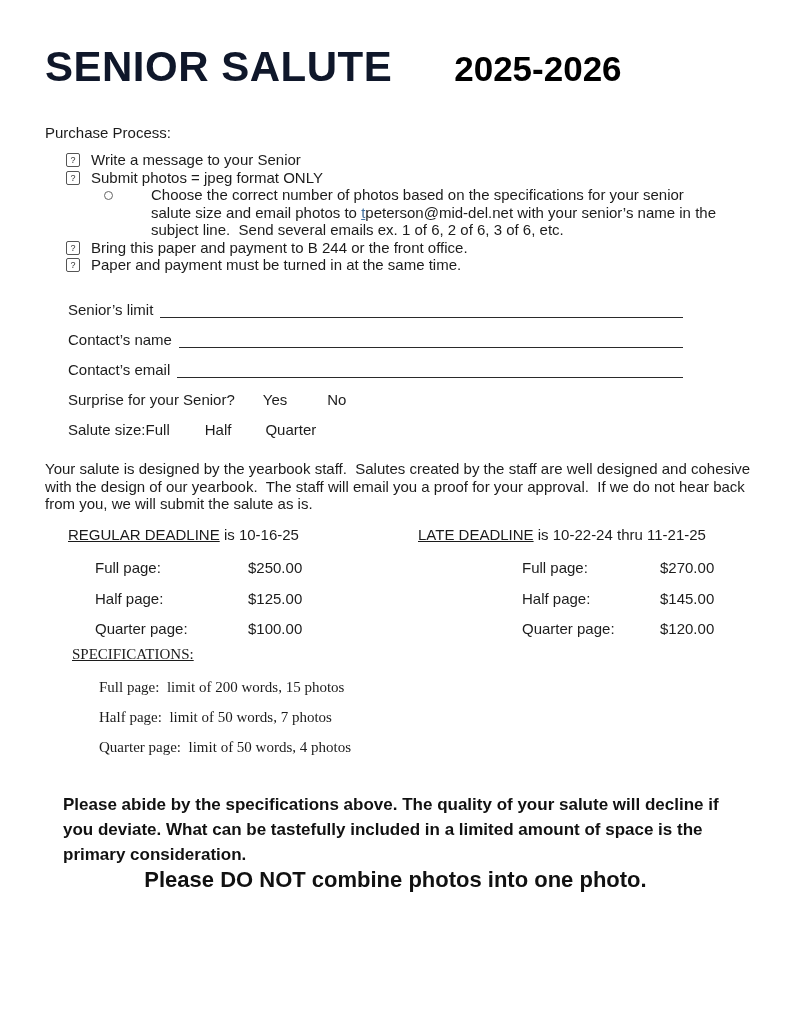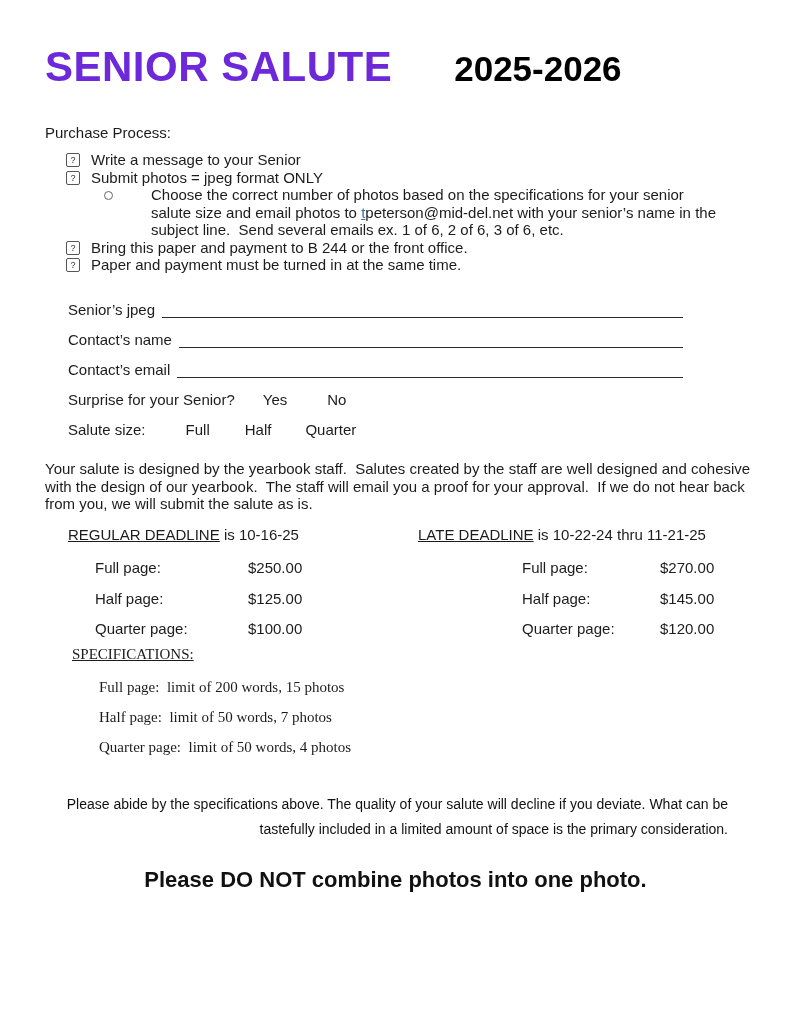--- a/index.html
+++ b/index.html
@@ -21,21 +21,21 @@
     position: absolute;
     top: 46px; left: 45px;
     display: flex;
     align-items: baseline;
     gap: 62px;
   }
   .title-main {
     font-size: 42px;
     font-weight: bold;
     letter-spacing: 0.5px;
-    color: #6d28d9;
+    color: #0f172a;
     line-height: 1;
   }
   .title-year {
     font-size: 35px;
     font-weight: bold;
     color: #000000;
     line-height: 1;
   }
 
   
@@ -101,21 +101,21 @@
   .choice-row {
     display: flex;
     align-items: flex-end;
     height: 30px;
     padding-bottom: 4px;
     box-sizing: border-box;
   }
   .choice-row span { line-height: 16px; }
   .opt-yes     { margin-left: 28px; }
   .opt-no      { margin-left: 40px; }
-  .opt-full    { margin-left: 40px; }
+  .opt-full    { }
   .opt-half    { margin-left: 35px; }
   .opt-quarter { margin-left: 34px; }
 
   
   .policy {
     position: absolute;
     top: 460px; left: 45px;
     width: 706px;
     line-height: 17.5px;
   }
@@ -135,23 +135,23 @@
   
   .specs { position: absolute; top: 646px; left: 72px; font-family: Liberation Serif, serif; }
   .specs-heading { height: 33px; }
   .spec-row { height: 30px; margin-left: 27px; }
 
   
   .footer-notice {
     position: absolute;
     top: 792px; left: 63px;
     width: 665px;
-    text-align: right;
-    font-weight: normal;
-    font-size: 14px;
+    text-align: left;
+    font-weight: bold;
+    font-size: 17px;
     line-height: 25px;
     color: #111;
   }
   .footer-warning {
     position: absolute;
     top: 867px; left: 0;
     width: 791px;
     text-align: center;
     font-weight: bold;
     font-size: 22px;
@@ -190,21 +190,21 @@
       <span class="pre">Bring this paper and payment to B 244 or the front office.</span>
     </div>
     <div class="bullet-row">
       <span class="qbox">?</span>
       <span class="pre">Paper and payment must be turned in at the same time.</span>
     </div>
   </div>
 
   <div class="form">
     <div class="form-line">
-      <span class="form-label">Senior’s jpeg</span>
+      <span class="form-label">Senior’s limit</span>
       <span class="fill-line"></span>
     </div>
     <div class="form-line">
       <span class="form-label">Contact’s name</span>
       <span class="fill-line"></span>
     </div>
     <div class="form-line">
       <span class="form-label">Contact’s email</span>
       <span class="fill-line"></span>
     </div>

